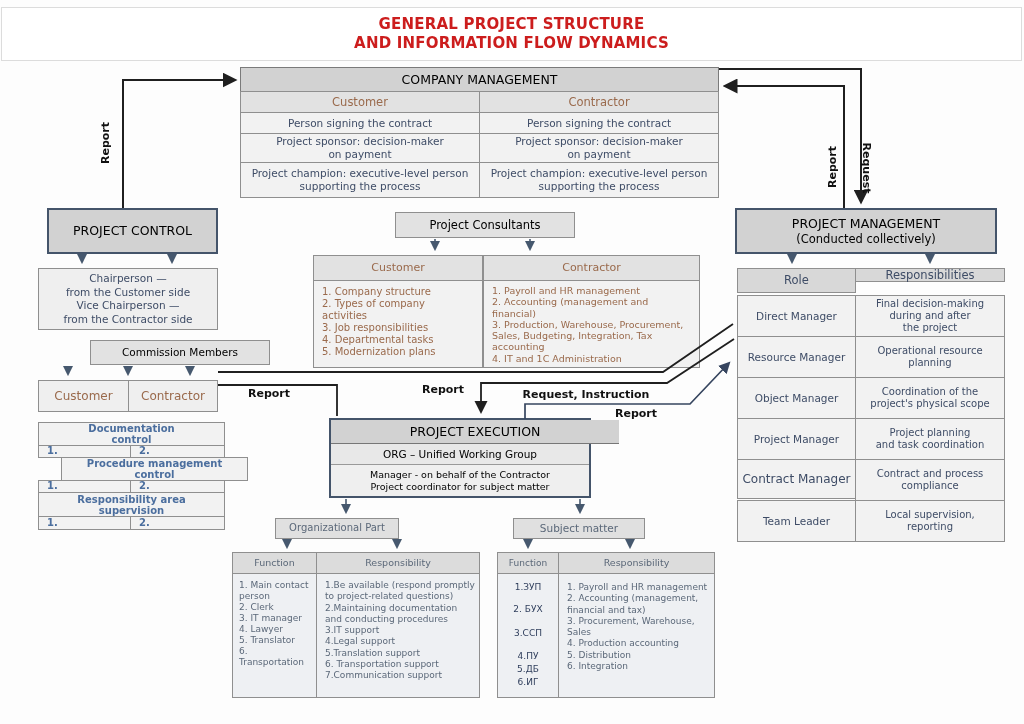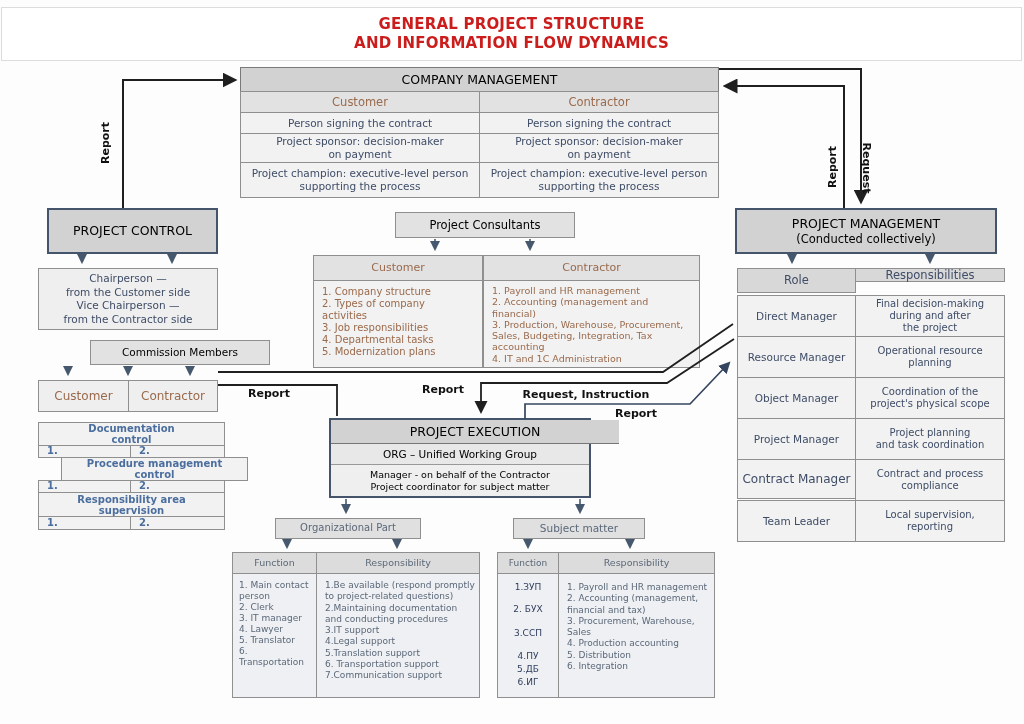--- a/index.html
+++ b/index.html
@@ -116,21 +116,21 @@
   <div class="cell bg-row t-navy pre" style="left:855px;top:500px;width:150px;height:42px;font-size:10px;">Local supervision,
 reporting</div>
 
   <div class="abs" style="left:329px;top:418px;width:262px;height:80px;border:2px solid #44546a;background:#efefef;">
     <div class="cell bg-hdr t-dark" style="left:0;top:0;width:288px;height:24px;font-size:12.5px;border:none;border-bottom:1px solid #777;">PROJECT EXECUTION</div>
     <div class="cell t-dark" style="left:0;top:24px;width:258px;height:21px;font-size:10.5px;background:#e8e8e8;border:none;border-bottom:1px solid #999;">ORG – Unified Working Group</div>
     <div class="cell t-dark pre" style="left:0;top:45px;width:258px;height:31px;font-size:9.5px;border:none;background:#efefef;">Manager - on behalf of the Contractor
 Project coordinator for subject matter</div>
   </div>
 
-  <div class="cell t-gray" style="left:275px;top:518px;width:146px;height:21px;font-size:10px;background:#e0e0e0;">Organizational Part</div>
+  <div class="cell t-gray" style="left:275px;top:518px;width:124px;height:21px;font-size:10px;background:#e0e0e0;">Organizational Part</div>
   <div class="cell bg-h2 t-gray" style="left:232px;top:552px;width:85px;height:22px;font-size:9.5px;">Function</div>
   <div class="cell bg-h2 t-gray" style="left:316px;top:552px;width:164px;height:22px;font-size:9.5px;">Responsibility</div>
   <div class="cell bg-blu t-gray pre leftal topal" style="left:232px;top:573px;width:85px;height:125px;font-size:9px;line-height:11px;padding:6px 3px 3px 6px;">1. Main contact person
 2. Clerk
 3. IT manager
 4. Lawyer
 5. Translator
 6. Transportation</div>
   <div class="cell bg-blu t-gray pre leftal topal" style="left:316px;top:573px;width:164px;height:125px;font-size:9px;line-height:11.3px;padding:6px 4px 3px 8px;">1.Be available (respond promptly to project-related questions)
 2.Maintaining documentation and conducting procedures

